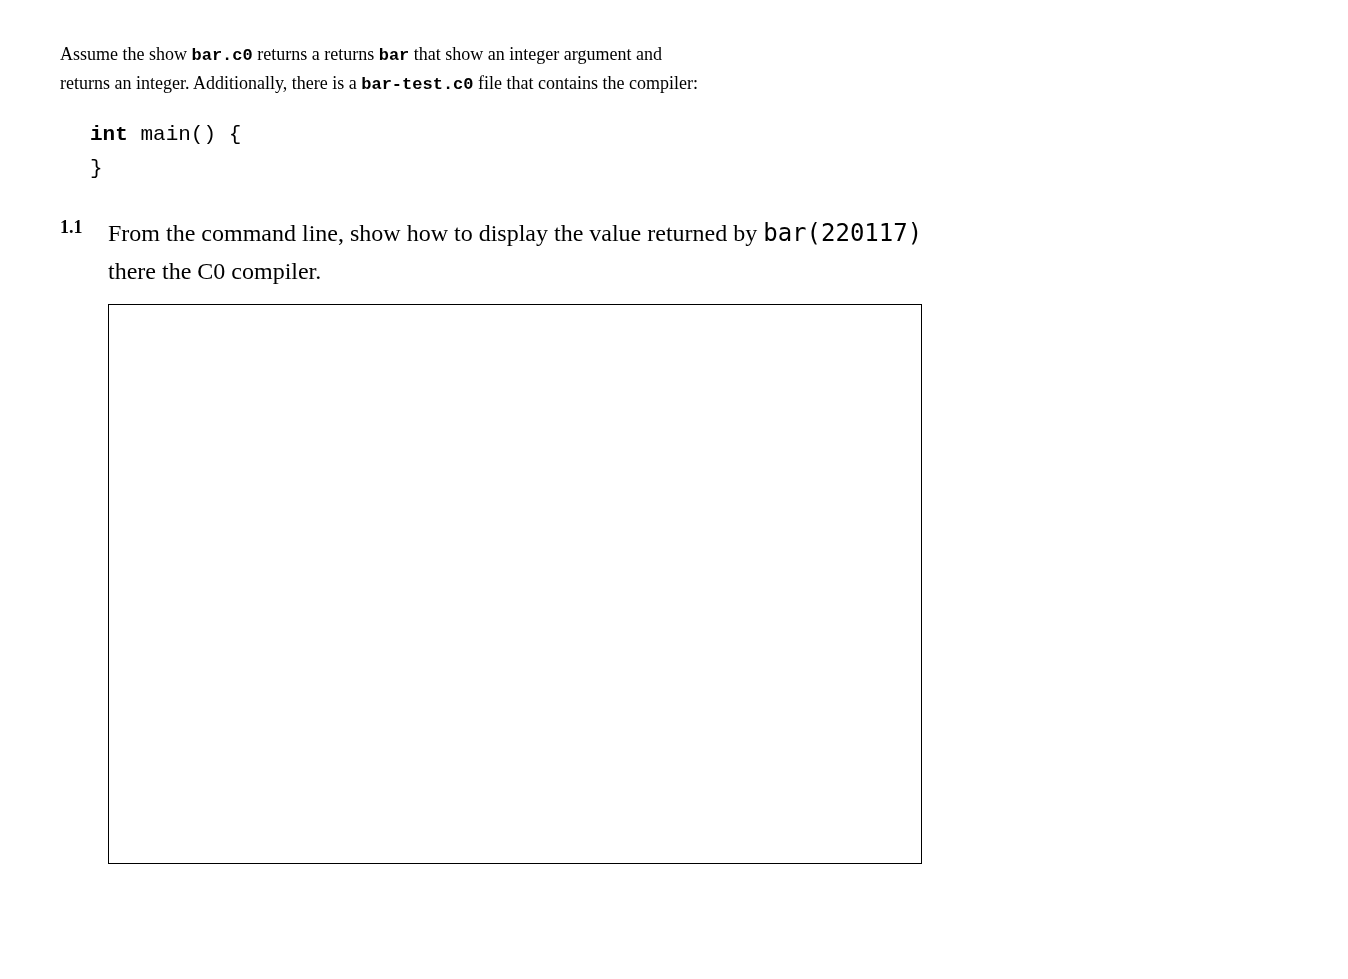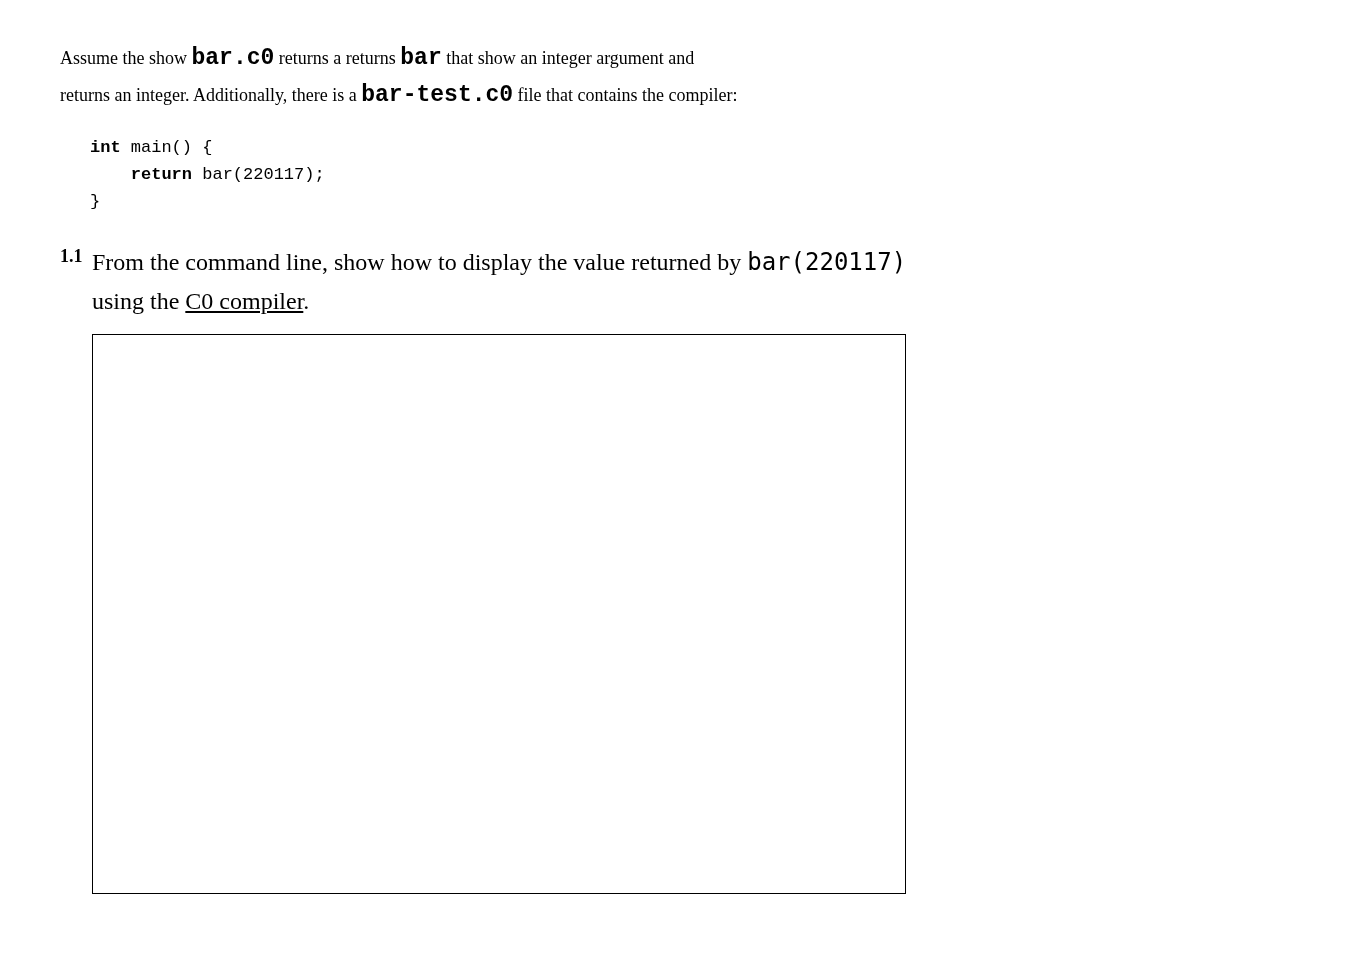--- a/index.html
+++ b/index.html
@@ -20,60 +20,60 @@
     .intro-text {
       font-size: 18px;
       line-height: 1.6;
       margin-bottom: 20px;
       text-align: justify;
     }
 
     .intro-text code,
     .inline-code {
       font-family: "Courier New", Courier, monospace;
-      font-size: 23px;
+      font-size: 17px;
       font-weight: bold;
     }
 
     .code-block {
       font-family: "Courier New", Courier, monospace;
-      font-size: 17px;
+      font-size: 21px;
       line-height: 1.6;
       margin: 18px 0 24px 30px;
     }
 
     .code-block .kw {
       font-weight: bold;
     }
 
     .question-section {
       margin-top: 28px;
     }
 
     .question-row {
       display: flex;
       align-items: flex-start;
+      gap: 16px;
       margin-bottom: 10px;
     }
 
     .question-number {
       font-size: 18px;
       font-weight: bold;
       min-width: 32px;
       flex-shrink: 0;
     }
 
     .question-text {
       font-size: 24px;
       line-height: 1.6;
       text-align: justify;
     }
 
     .question-text .underline {
-      text-decoration: underline;
     }
 
     .answer-box {
       border: 1.5px solid #000000;
       width: 100%;
       height: 560px;
       margin-top: 14px;
       margin-left: 0;
       background: #ffffff;
     }
@@ -84,31 +84,28 @@
 <div class="intro-text">
   <span>Assume the show </span><code>bar.c0</code><span> returns a </span><span>returns</span> <code>bar</code><span> that show an integer argument and</span><br>
   <span>returns an integer.  Additionally, there is a </span><code>bar-test.c0</code><span> file that contains the compiler:</span>
 </div>
 
 <div class="code-block">
   <div>
     <span class="kw">int</span> <span>main() {</span>
   </div>
   <div>
-    <span>&nbsp;&nbsp;&nbsp;&nbsp;</span><span class="kw">return</span> <span>bar(220117);</span>
-  </div>
-  <div>
     <span>}</span>
   </div>
 </div>
 
 <div class="question-section">
   <div class="question-row">
     <div class="question-number">1.1</div>
     <div>
       <div class="question-text">
         <span>From the command line, show how to display the value returned by </span><code>bar(220117)</code><br>
-        <span>using the </span><span class="underline">C0 compiler</span><span>.</span>
+        <span>there the </span><span class="underline">C0 compiler</span><span>.</span>
       </div>
       <div class="answer-box"></div>
     </div>
   </div>
 </div>
 
 </body></html>

